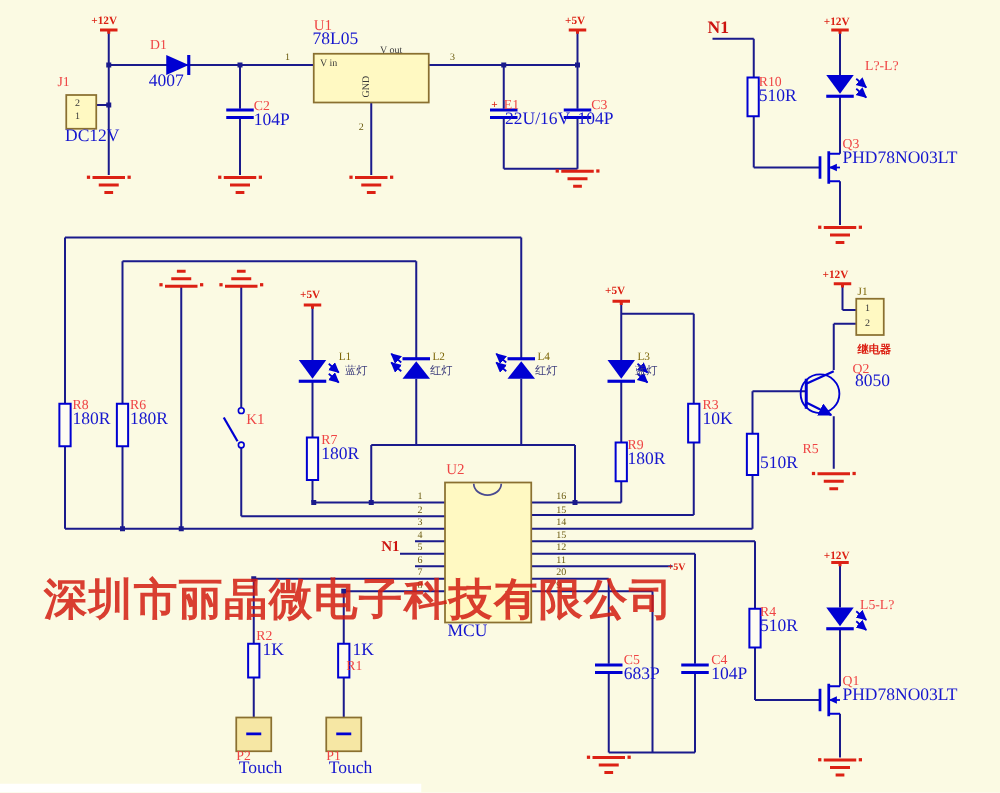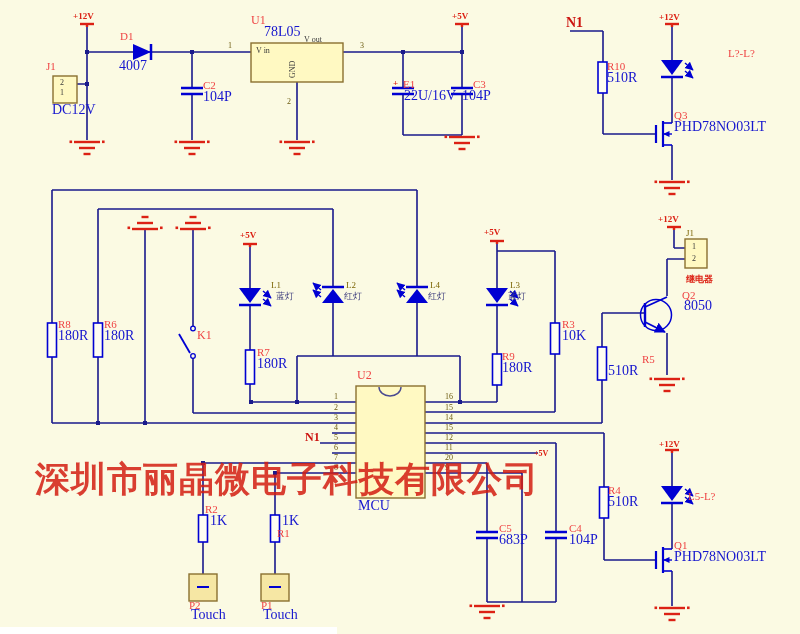--- a/index.html
+++ b/index.html
@@ -195,38 +195,38 @@
   <div class="lbl red9" style="left:73px;top:12px">+12V</div>
   <div class="lbl des" style="left:46px;top:61px">J1</div>
   <div class="lbl boxtxt" style="left:60px;top:79px">2</div>
   <div class="lbl boxtxt" style="left:60px;top:89px">1</div>
   <div class="lbl val" style="left:52px;top:103px">DC12V</div>
   <div class="lbl des" style="left:120px;top:31px">D1</div>
   <div class="lbl val" style="left:119px;top:59px">4007</div>
   <div class="lbl des" style="left:203px;top:80px">C2</div>
   <div class="lbl val" style="left:203px;top:90px">104P</div>
   <div class="lbl des" style="left:251px;top:14px;font-size:12px">U1</div>
-  <div class="lbl val" style="left:264px;top:25px">78L05</div>
+  <div class="lbl val" style="left:250px;top:25px">78L05</div>
   <div class="lbl pin" style="left:228px;top:42px">1</div>
   <div class="lbl pin" style="left:360px;top:42px">3</div>
   <div class="lbl pin" style="left:287px;top:98px">2</div>
   <div class="lbl boxtxt" style="left:256px;top:47px">V in</div>
   <div class="lbl boxtxt" style="left:304px;top:36px">V out</div>
   <div class="lbl boxtxt rot" style="left:289px;top:78px">GND</div>
   <div class="lbl red9" style="left:452px;top:12px">+5V</div>
   <div class="lbl red9" style="left:393px;top:79px">+</div>
   <div class="lbl des" style="left:403px;top:79px">E1</div>
   <div class="lbl val" style="left:404px;top:89px">22U/16V</div>
   <div class="lbl des" style="left:473px;top:79px">C3</div>
   <div class="lbl val" style="left:462px;top:89px">104P</div>
   <div class="lbl red11" style="left:566px;top:16px;font-size:14px">N1</div>
   <div class="lbl des" style="left:607px;top:61px">R10</div>
   <div class="lbl val" style="left:607px;top:71px">510R</div>
   <div class="lbl red9" style="left:659px;top:13px">+12V</div>
-  <div class="lbl des" style="left:728px;top:48px">L?-L?</div>
+  <div class="lbl des" style="left:692px;top:48px">L?-L?</div>
   <div class="lbl des" style="left:674px;top:110px">Q3</div>
   <div class="lbl val" style="left:674px;top:120px">PHD78NO03LT</div>
 
   <div class="lbl red9" style="left:240px;top:231px">+5V</div>
   <div class="lbl red9" style="left:484px;top:228px">+5V</div>
   <div class="lbl des9" style="left:271px;top:281px">L1</div>
   <div class="lbl cn" style="left:276px;top:292px">蓝灯</div>
   <div class="lbl des9" style="left:346px;top:281px">L2</div>
   <div class="lbl cn" style="left:344px;top:292px">红灯</div>
   <div class="lbl des9" style="left:430px;top:281px">L4</div>
@@ -279,21 +279,21 @@
   <div class="lbl val" style="left:210px;top:514px">1K</div>
   <div class="lbl des" style="left:277px;top:528px">R1</div>
   <div class="lbl val" style="left:282px;top:514px">1K</div>
   <div class="lbl des" style="left:499px;top:523px">C5</div>
   <div class="lbl val" style="left:499px;top:533px">683P</div>
   <div class="lbl des" style="left:569px;top:523px">C4</div>
   <div class="lbl val" style="left:569px;top:533px">104P</div>
   <div class="lbl des" style="left:608px;top:485px">R4</div>
   <div class="lbl val" style="left:608px;top:495px">510R</div>
   <div class="lbl red9" style="left:659px;top:440px">+12V</div>
-  <div class="lbl des" style="left:688px;top:491px">L5-L?</div>
+  <div class="lbl des" style="left:688px;top:479px">L5-L?</div>
   <div class="lbl des" style="left:674px;top:540px">Q1</div>
   <div class="lbl val" style="left:674px;top:550px">PHD78NO03LT</div>
   <div class="lbl des" style="left:189px;top:600px">P2</div>
   <div class="lbl val" style="left:191px;top:608px">Touch</div>
   <div class="lbl des" style="left:261px;top:600px">P1</div>
   <div class="lbl val" style="left:263px;top:608px">Touch</div>
 
   <div id="wm1" style="left:35px;top:443px">深圳市丽晶微电子科技有限公司</div>
 
   <div id="whitestrip"></div>

